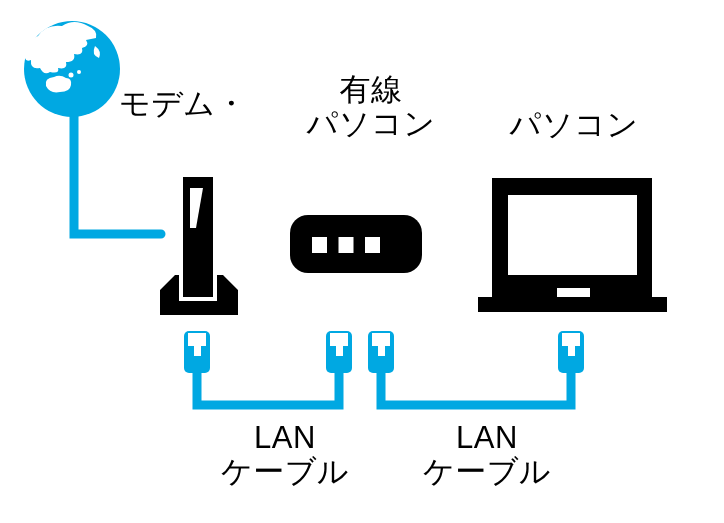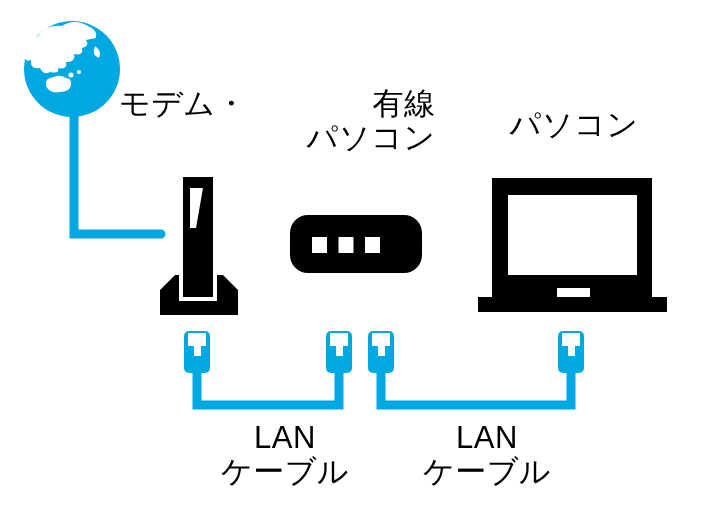--- a/index.html
+++ b/index.html
@@ -80,21 +80,21 @@
       <rect x="508" y="195" width="129" height="80" fill="#ffffff"></rect>
       <rect x="557" y="288" width="33" height="9" fill="#ffffff"></rect>
       <rect x="478" y="297" width="189" height="15" fill="#000000"></rect>
     </g>
   </svg>
 
   <div class="label" style="left:183px;top:87px;">
     <div>モデム・</div>
   </div>
 
-  <div class="label" style="left:371px;top:87px;text-align:right;">
+  <div class="label" style="left:371px;top:73px;">
     <div>有線</div>
     <div>パソコン</div>
   </div>
 
   <div class="label" style="left:574px;top:108px;">
     <div>パソコン</div>
   </div>
 
   <div class="label" style="left:285px;top:421px;">
     <div>LAN</div>

